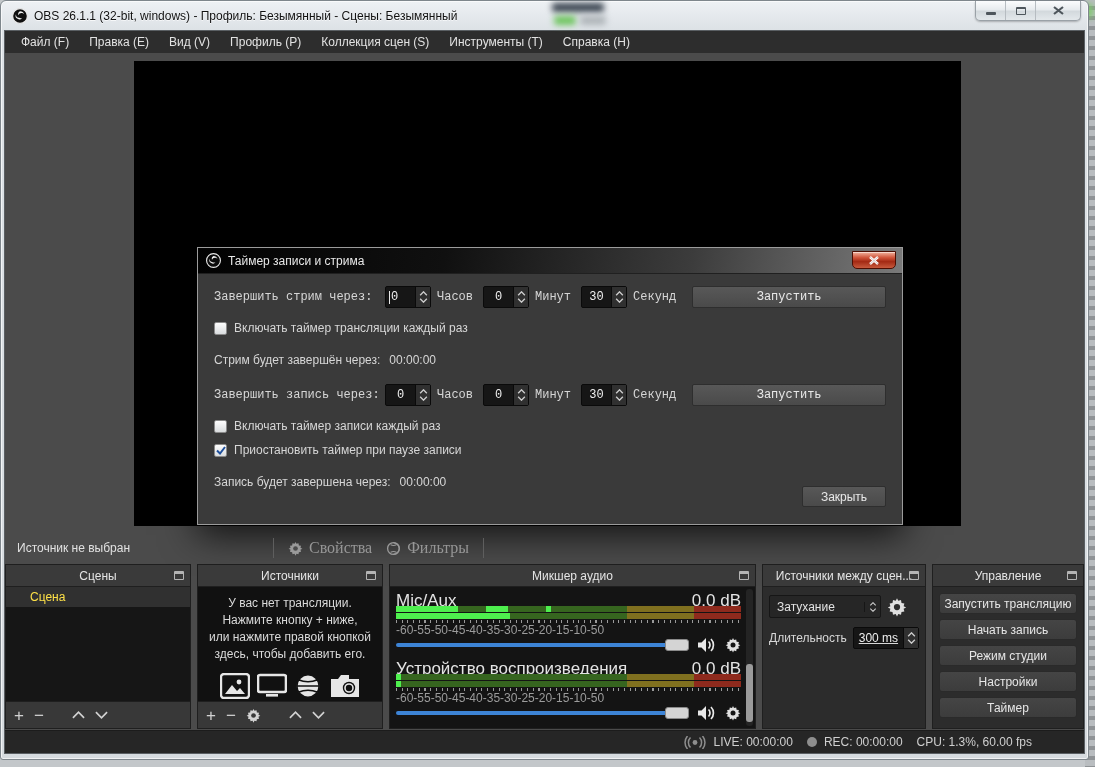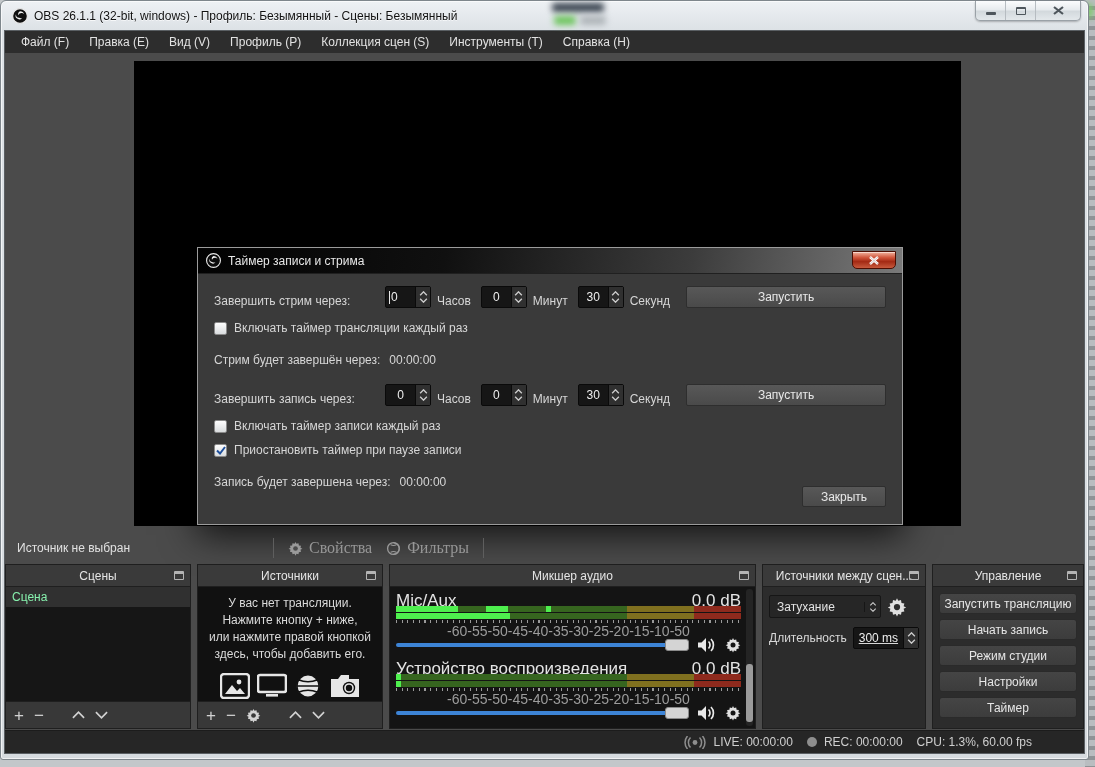--- a/index.html
+++ b/index.html
@@ -55,21 +55,21 @@
     background:linear-gradient(100deg,#020202 0,#101010 35%,#3c3c3c 70%,#7a7a7a 100%);
     border-bottom:1px solid #202020; }
   .dlg-titlebar .obs-logo { width:15px; height:15px; margin-right:7px; }
   .dlg-title { color:#e8e8e8; font-size:12px; }
   .dlg-close { position:absolute; right:6px; top:3px; width:44px; height:18px; border-radius:0 0 5px 5px;
     background:linear-gradient(180deg,#f2b5a0 0,#d0543a 35%,#a42a14 60%,#c75a3d 100%);
     border:1px solid #4e0e02; display:flex; align-items:center; justify-content:center;
     box-shadow:inset 0 1px 0 rgba(255,255,255,.5); }
   .dlg-body { padding:12px 16px 0 16px; color:#d6d6d6; font-size:12px; position:relative; height:251px; }
 
-  .timer-row { display:flex; align-items:flex-end; height:22px; }
+  .timer-row { display:flex; align-items:center; height:22px;font-family:Liberation Mono, monospace; }
   .timer-row .t-label { width:171px; }
   .spin { width:46px; height:22px; background:#161616; border:1px solid #0a0a0a; border-radius:2px;
     display:flex; align-items:stretch; position:relative; }
   .spin-val { flex:1; color:#eee; display:flex; align-items:center; justify-content:center; font-size:12px; }
   .spin-val.left { justify-content:flex-start; padding-left:3px; }
   .caret { width:1px; height:13px; background:#e8e8e8; margin-right:1px; }
   .spin-btns { width:15px; display:flex; flex-direction:column; align-items:center; justify-content:center; gap:2px;
     background:#303030; border-left:1px solid #0a0a0a; }
   .unit { margin:0 10px 0 6px; }
   .unit.first { margin-left:6px; }
@@ -98,38 +98,38 @@
     position:relative; color:#e4e4e4; font-size:12px; border-bottom:1px solid #1f1f1f; }
   .popout { position:absolute; right:6px; top:6px; width:10px; height:9px; border:1px solid #b4b4b4;
     border-top:3px solid #b4b4b4; border-radius:1px; }
   .dock-scenes { width:186px; }
   .dock-sources { width:186px; }
   .dock-mixer { width:367px; }
   .dock-transitions { width:164px; }
   .dock-controls { width:152px; }
 
   .scene-list { flex:1; background:#161616; }
-  .scene-row { height:20px; background:#303030; color:#86efac; font-size:12px; display:flex; align-items:center; padding-left:6px; }
+  .scene-row { height:20px; background:#303030; color:#fde047; font-size:12px; display:flex; align-items:center; padding-left:24px; }
   .dock-toolbar { flex:0 0 27px; background:#383838; border-top:1px solid #1f1f1f; display:flex; align-items:center; gap:10px; padding-left:8px; }
   .tb-glyph { color:#d2d2d2; font-size:17px; line-height:1; display:flex; align-items:center; }
   .tb-sep { width:8px; }
 
   .sources-empty { flex:1; background:#111; color:#dadada; font-size:12px; text-align:center; padding-top:8px; line-height:17px; }
   .sources-icons { display:flex; justify-content:center; gap:7px; margin-top:10px; }
 
   .mixer-body { flex:1; background:#141414; position:relative; padding:4px 14px 0 6px; overflow:hidden; }
   .mix-name-row { display:flex; justify-content:space-between; color:#e4e4e4; font-size:17px; height:14px; }
   .meter { height:13px; position:relative; margin-top:1px;
     background:linear-gradient(90deg,#36651f 0 67%, #80701f 67% 86.5%, #8e2a1d 86.5% 100%); }
   .meter .rowgap { position:absolute; left:0; right:0; top:6px; height:1px; background:#141414; }
   .seg { position:absolute; height:6px; background:#4ef04e; }
   .seg.r1 { top:0; } .seg.r2 { top:7px; }
   .tickmarks { height:3px; margin-top:1px;
     background:repeating-linear-gradient(90deg,#9a9a9a 0 1px,transparent 1px 5.7px); }
-  .ticklabels { display:flex; justify-content:center; color:#9c9c9c; font-size:14px; height:10px; }
+  .ticklabels { display:flex; justify-content:flex-start; color:#9c9c9c; font-size:12px; height:10px; }
   .slider-row { display:flex; align-items:center; gap:8px; height:21px; margin-top:1px; }
   .vol-track { flex:1; height:4px; background:#3d84d6; border-radius:2px; position:relative; }
   .vol-handle { position:absolute; right:0; top:-4px; width:24px; height:12px; background:#d4d4d4; border-radius:3px; border:1px solid #8a8a8a; }
   .mix-scrollbar { position:absolute; right:2px; top:2px; bottom:2px; width:7px; background:#242424; border-radius:3px; }
   .mix-thumb { position:absolute; right:0; bottom:4px; width:7px; height:58px; background:#9a9a9a; border-radius:3px; }
 
   .trans-body { flex:1; padding:8px 6px; color:#d8d8d8; font-size:12px; }
   .trans-row1 { display:flex; align-items:center; gap:6px; }
   .combo { width:112px; height:23px; background:#262626; border:1px solid #161616; border-radius:2px;
     display:flex; align-items:center; }

